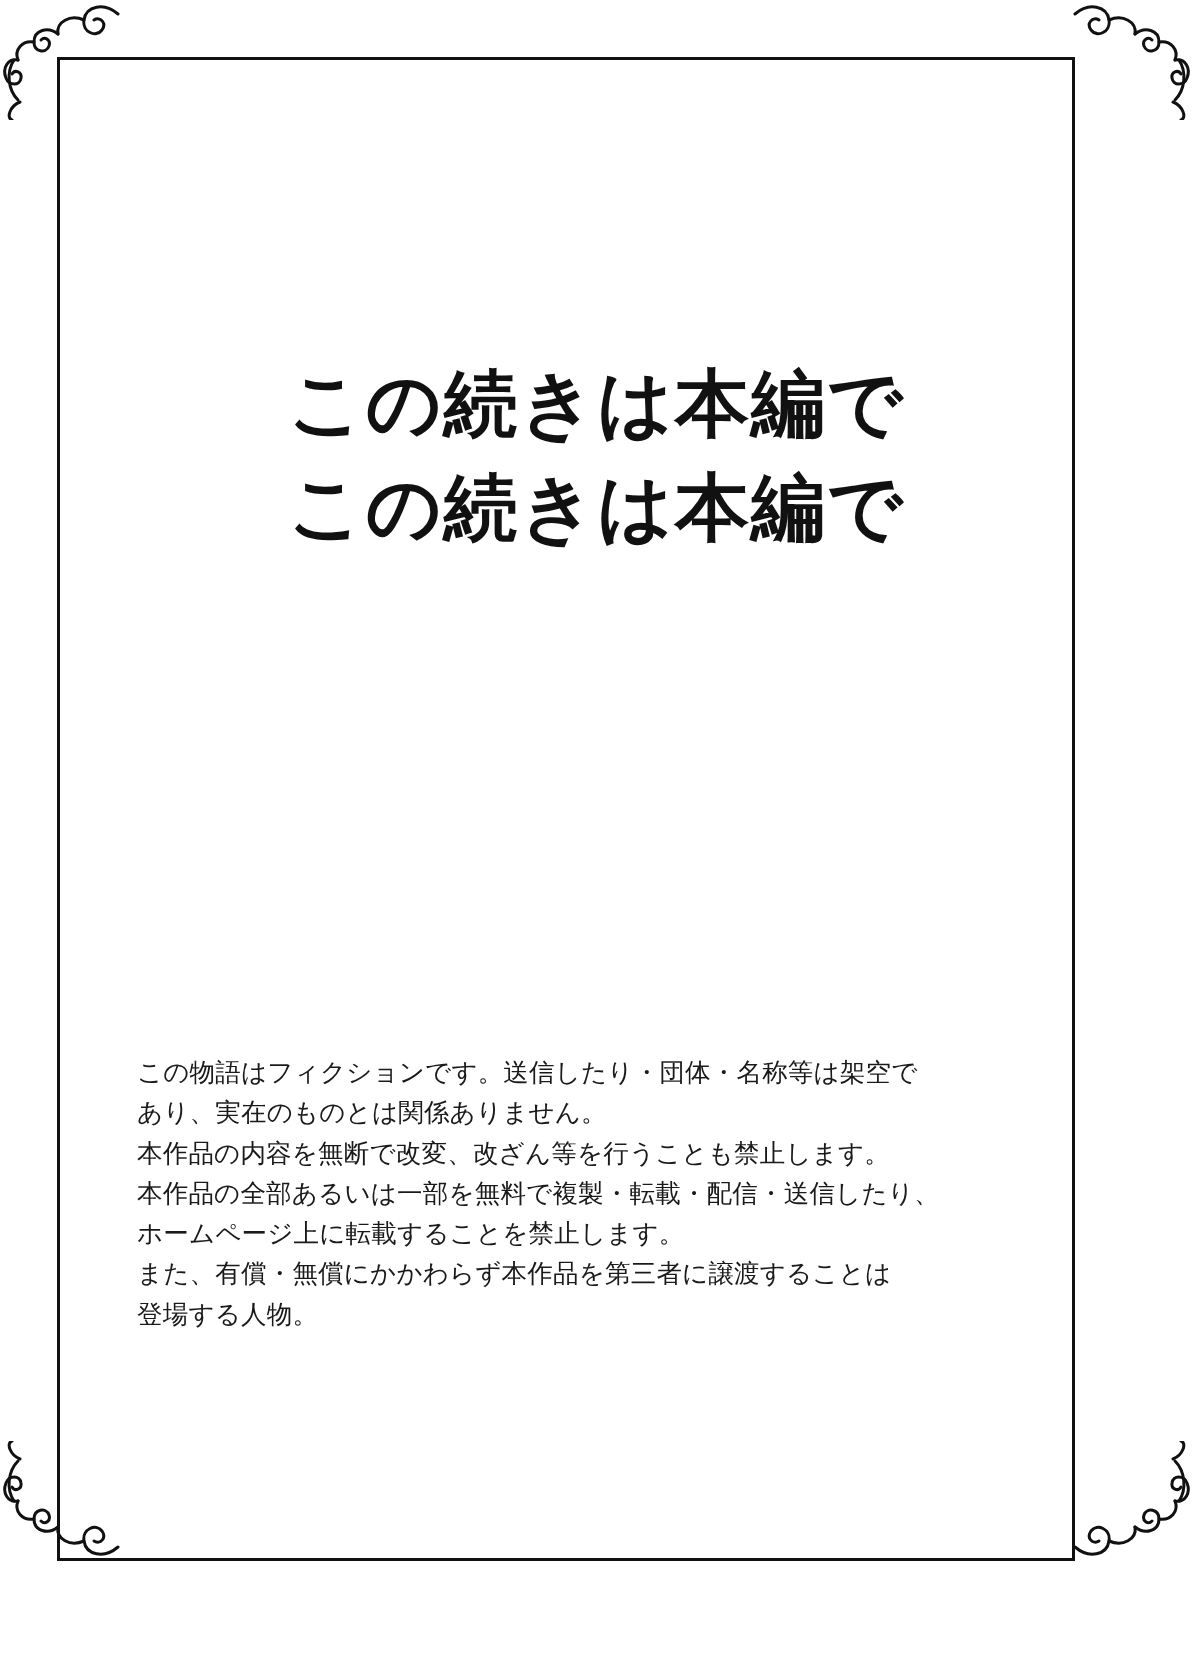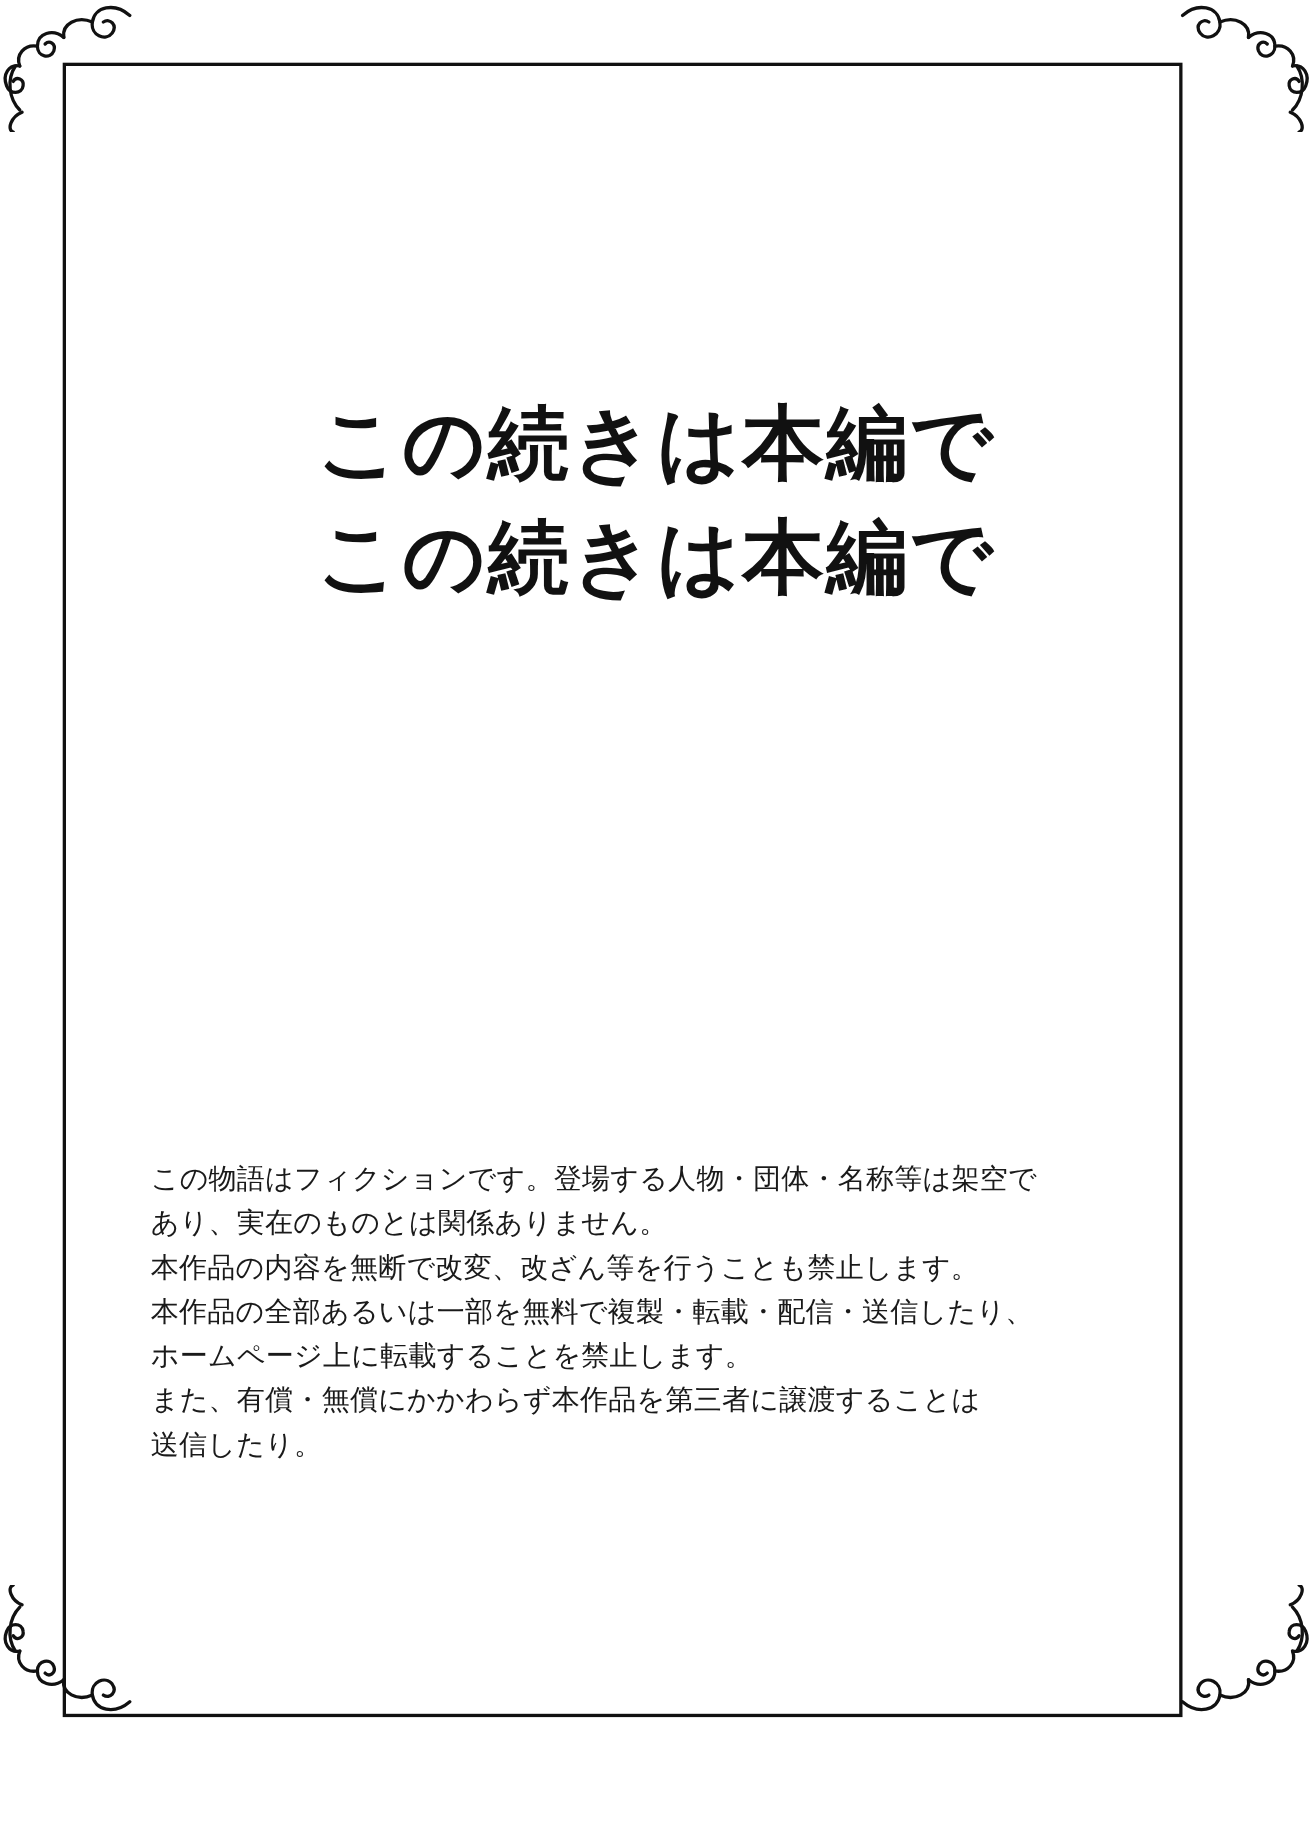--- a/index.html
+++ b/index.html
@@ -128,22 +128,22 @@
       <path d="M20 102 C10 106, 6 118, 12 120"></path>
     </svg>
   </div>
 
   <div class="headline">
     <span class="line">この続きは本編で</span>
     <span class="line">この続きは本編で</span>
   </div>
 
   <div class="notice">
-    <p>この物語はフィクションです。登場する人物・団体・名称等は架空で
+    <p>この物語はフィクションです。送信したり・団体・名称等は架空で
 あり、実在のものとは関係ありません。</p>
     <p>本作品の内容を無断で改変、改ざん等を行うことも禁止します。</p>
     <p>本作品の全部あるいは一部を無料で複製・転載・配信・送信したり、
 ホームページ上に転載することを禁止します。</p>
     <p>また、有償・無償にかかわらず本作品を第三者に譲渡することは
-送信したり。</p>
+登場する人物。</p>
   </div>
 
 </div>
 
 </body></html>

